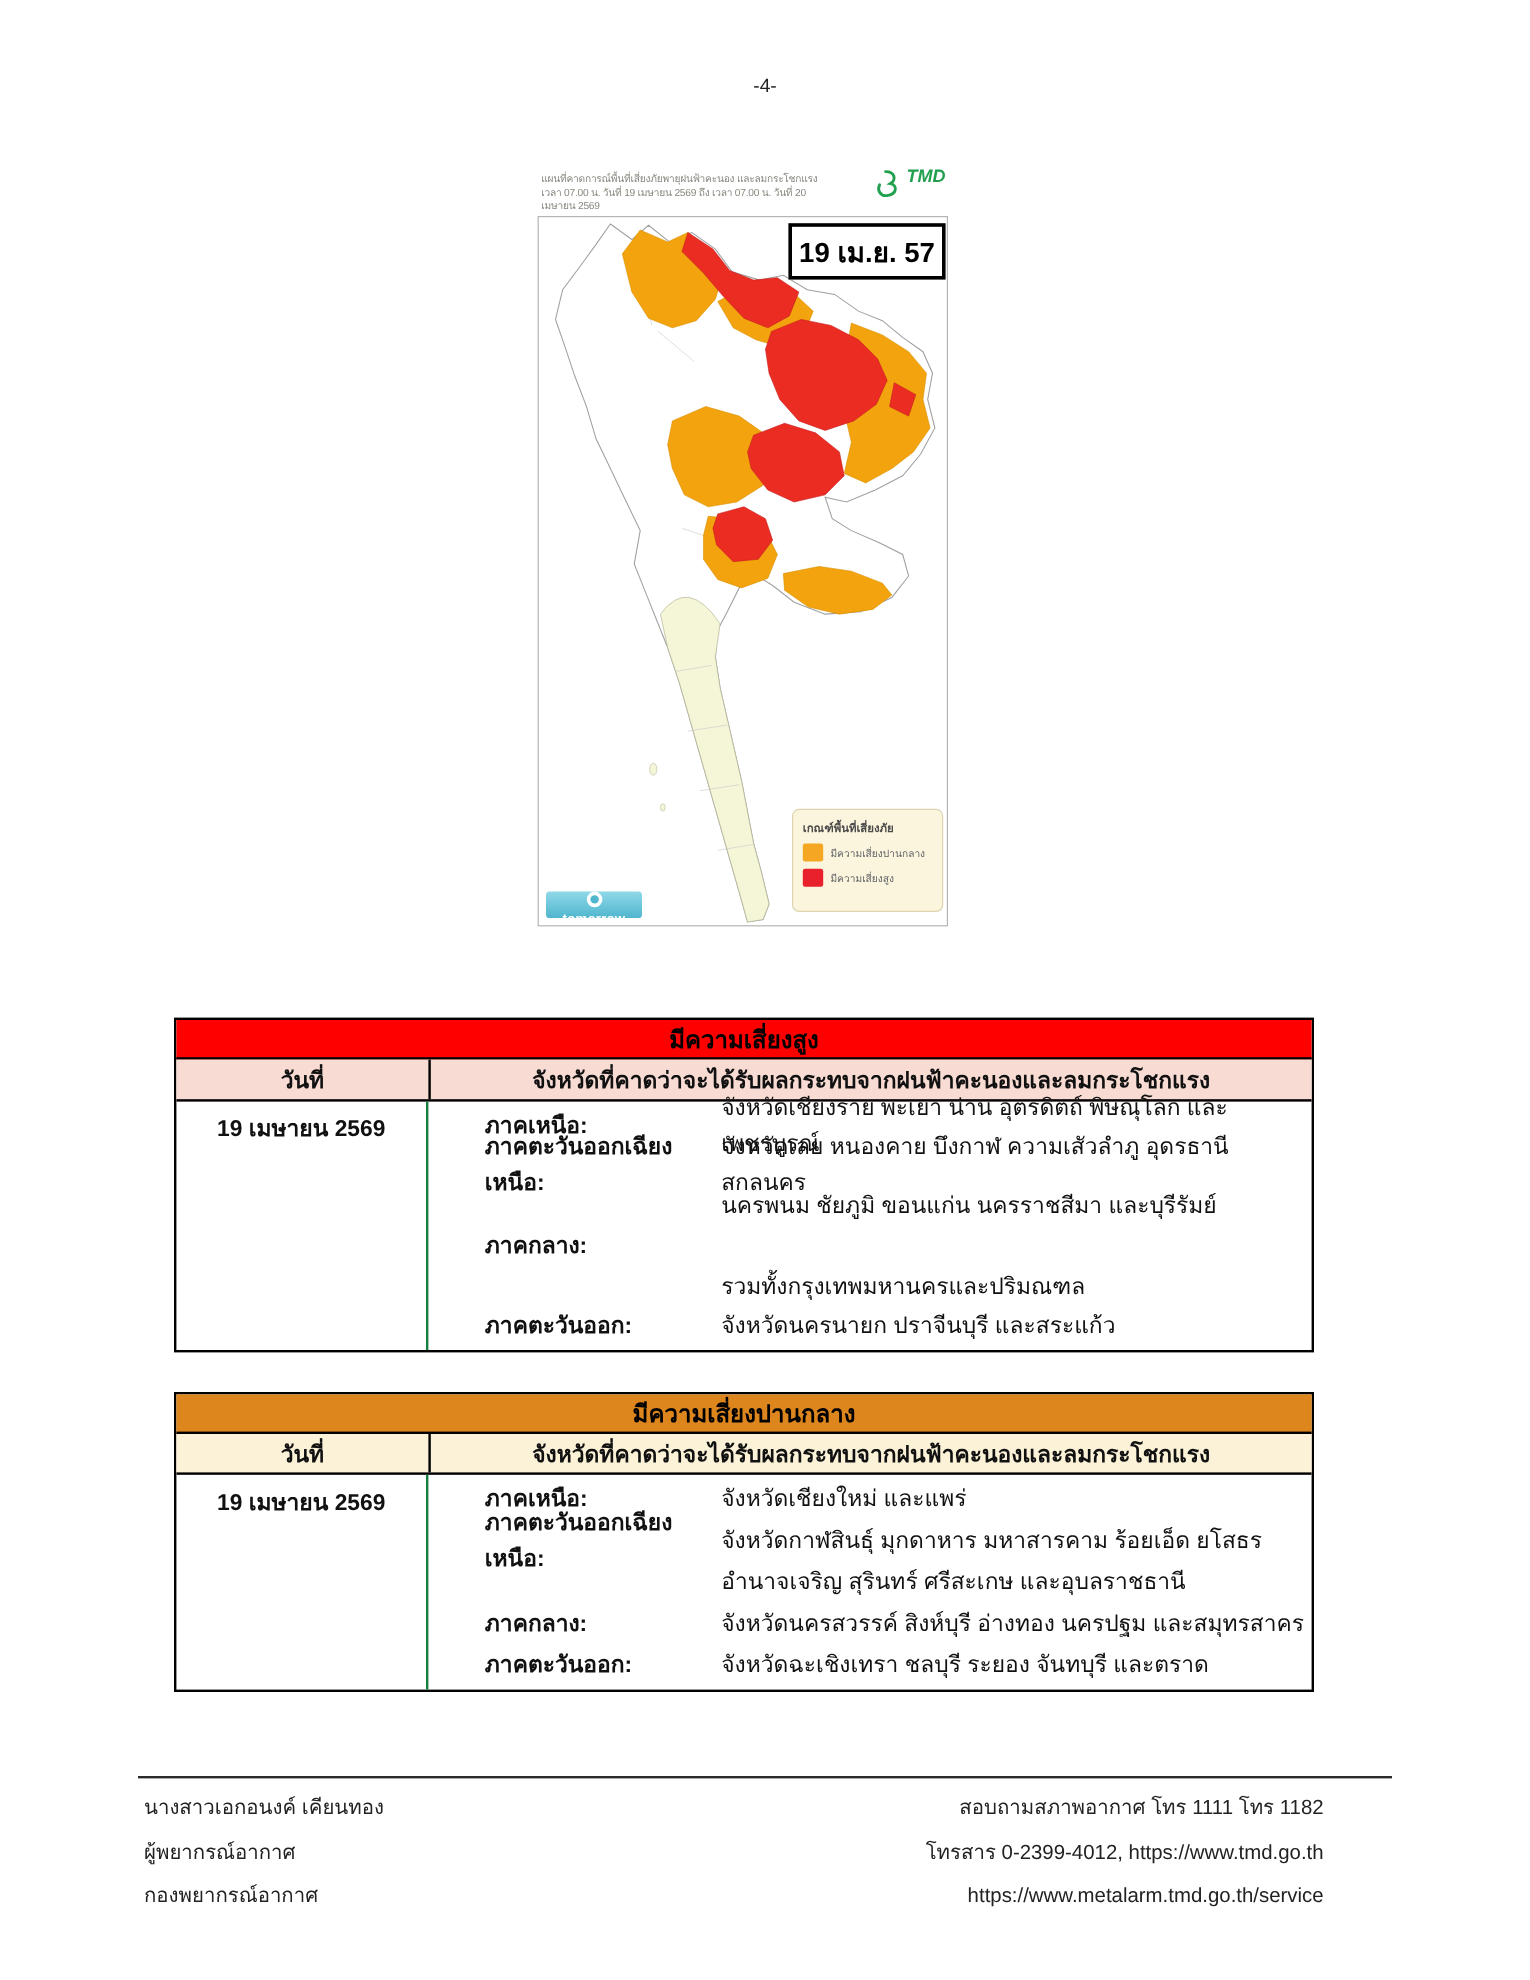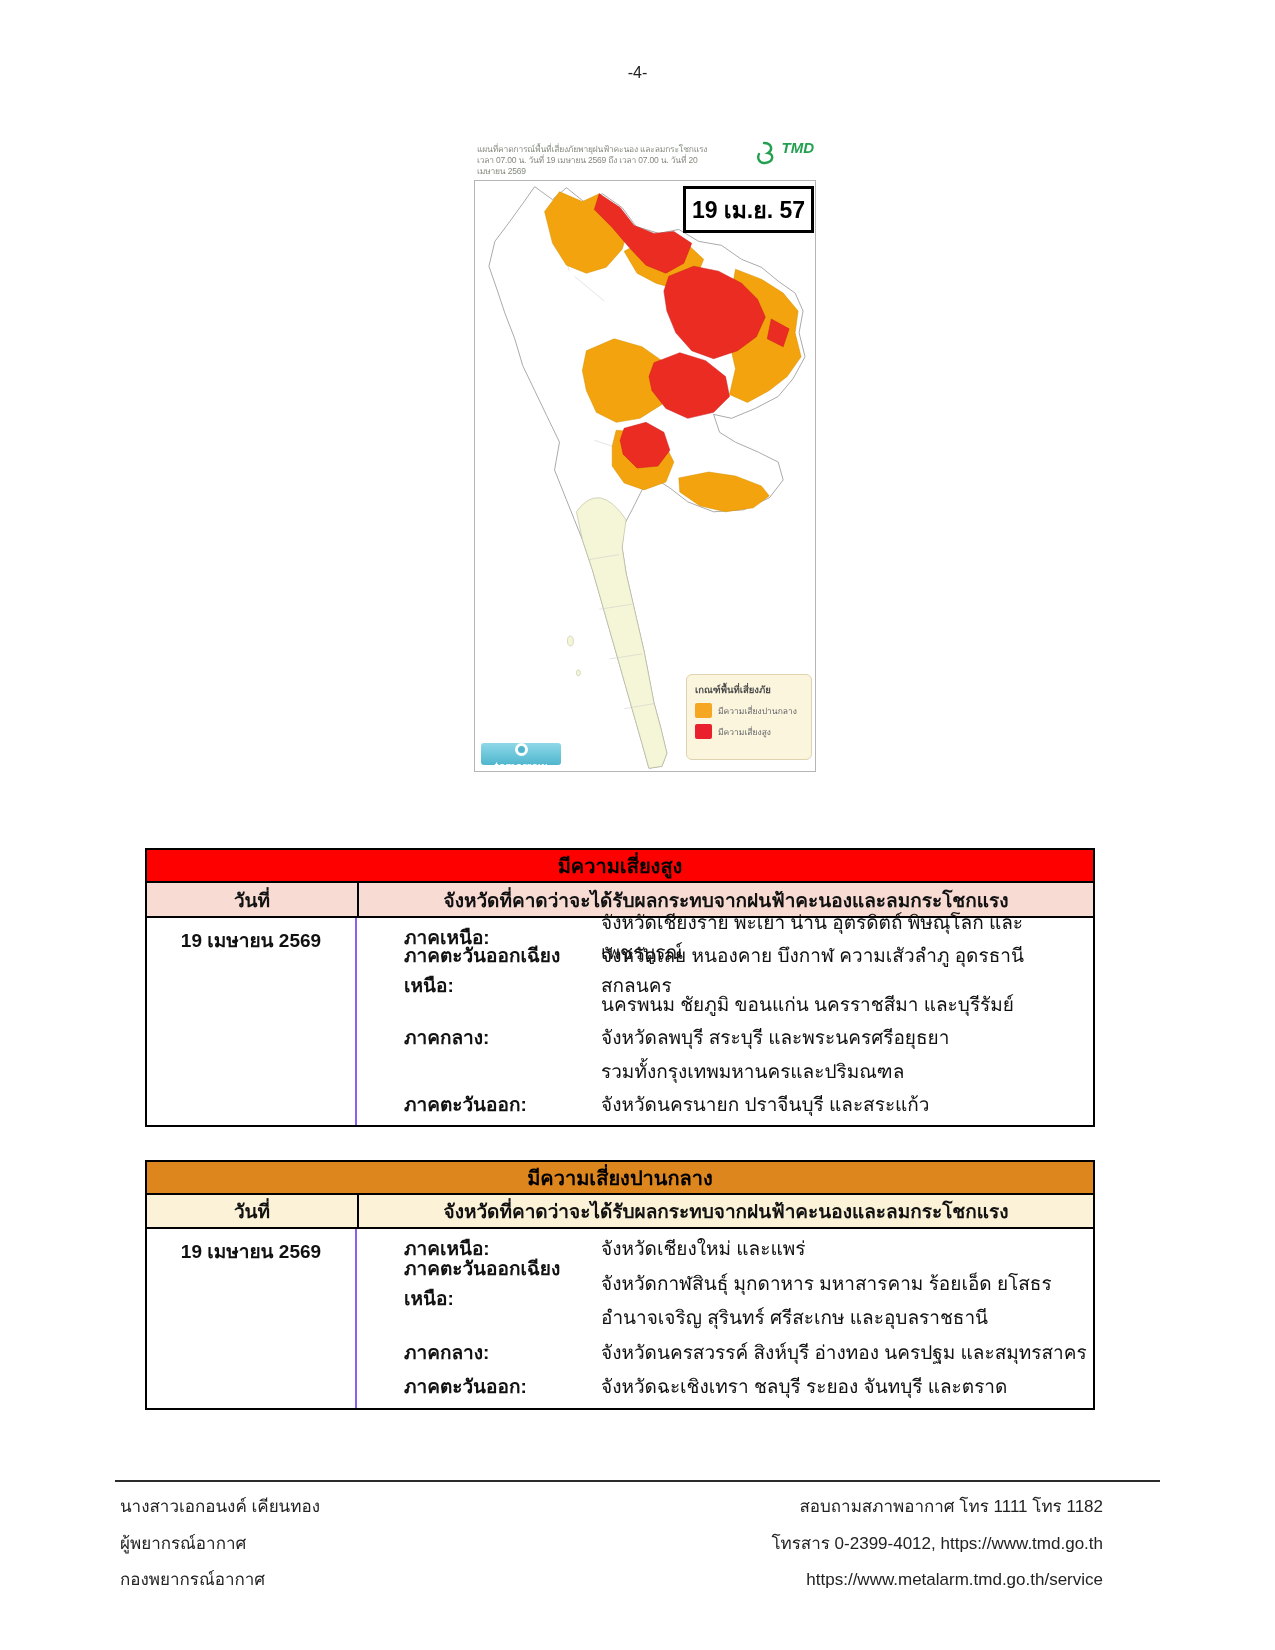--- a/index.html
+++ b/index.html
@@ -3,21 +3,21 @@
 <meta charset="utf-8">
 <style>
   html,body{margin:0;padding:0;background:#fff;}
   .page{position:relative;width:1275px;height:1650px;background:#ffffff;overflow:hidden;
         font-family:"Liberation Sans",sans-serif;color:#111;}
 
   .page-number{position:absolute;top:64px;left:0;width:100%;text-align:center;
                font-size:16px;color:#222;}
 
   
-  .map-block{position:absolute;left:448px;top:140px;width:342px;height:632px;margin-left:26px;}
+  .map-block{position:absolute;left:448px;top:140px;width:342px;height:632px;}
   .map-header{position:absolute;left:3px;top:4px;width:250px;font-size:8.5px;line-height:11px;
               color:#85897d;letter-spacing:-0.2px;}
   .map-logos{position:absolute;right:2px;top:0;display:flex;align-items:flex-start;gap:6px;}
   .tmd-text{color:#22a050;font-weight:bold;font-style:italic;font-size:15px;line-height:15px;}
   .map-panel{position:absolute;left:0;top:40px;width:340px;height:590px;background:#fff;
              border:1px solid #b5b5b5;}
   .date-badge{position:absolute;left:209px;top:46px;width:125px;height:41px;background:#fff;
               border:3px solid #000;display:flex;align-items:center;justify-content:center;
               font-size:23px;font-weight:bold;color:#000;z-index:5;}
   .map-legend{position:absolute;left:212px;top:534px;width:126px;height:86px;background:#fcf5dd;
@@ -42,21 +42,21 @@
             color:#000;border-bottom:2px solid #000;}
   .rt-title.high{background:#fe0000;height:31px;}
   .rt-title.moderate{background:#de861e;height:31px;}
   .rt-sub{display:flex;border-bottom:2px solid #000;}
   .rt-sub.high{background:#f8dcd4;height:33px;}
   .rt-sub.moderate{background:#fbf2d7;height:32px;}
   .rt-sub-date{width:210px;border-right:2px solid #000;display:flex;align-items:center;
                justify-content:center;font-weight:bold;font-size:19px;flex:0 0 auto;}
   .rt-sub-impact{flex:1;display:flex;align-items:center;justify-content:center;font-weight:bold;font-size:19px;}
   .rt-body{display:flex;}
-  .rt-body-date{width:210px;border-right:2px solid #8b5cf6;text-align:center;font-weight:bold;
+  .rt-body-date{width:210px;border-right:2px solid #15803d;text-align:center;font-weight:bold;
                 font-size:19px;padding-top:7px;box-sizing:border-box;flex:0 0 auto;}
   .rt-body-content{flex:1;padding:2px 0 4px 0;margin-left:36px;}
   .rt-line{display:flex;align-items:center;height:33.5px;}
   .rt-region{width:197px;padding-left:11px;font-weight:bold;font-size:19px;flex:0 0 auto;}
   .rt-prov{font-size:19px;}
 
   
   .footer-divider{position:absolute;left:115px;top:1480px;width:1045px;height:2px;background:#2b2b2b;}
   .footer-left{position:absolute;left:120px;top:1489px;font-size:17px;color:#222;line-height:36.5px;}
   .footer-right{position:absolute;right:172px;top:1489px;font-size:17px;color:#222;line-height:36.5px;
@@ -166,21 +166,20 @@
         <div class="rt-line">
           <span class="rt-region">ภาคตะวันออกเฉียงเหนือ:</span>
           <span class="rt-prov">จังหวัดเลย หนองคาย บึงกาฬ ความเสัวลำภู อุดรธานี สกลนคร</span>
         </div>
         <div class="rt-line">
           <span class="rt-region"></span>
           <span class="rt-prov">นครพนม ชัยภูมิ ขอนแก่น นครราชสีมา และบุรีรัมย์</span>
         </div>
         <div class="rt-line">
           <span class="rt-region">ภาคกลาง:</span>
-          <span class="rt-prov">จังหวัดลพบุรี สระบุรี และพระนครศรีอยุธยา</span>
         </div>
         <div class="rt-line">
           <span class="rt-region"></span>
           <span class="rt-prov">รวมทั้งกรุงเทพมหานครและปริมณฑล</span>
         </div>
         <div class="rt-line">
           <span class="rt-region">ภาคตะวันออก:</span>
           <span class="rt-prov">จังหวัดนครนายก ปราจีนบุรี และสระแก้ว</span>
         </div>
       </div>

